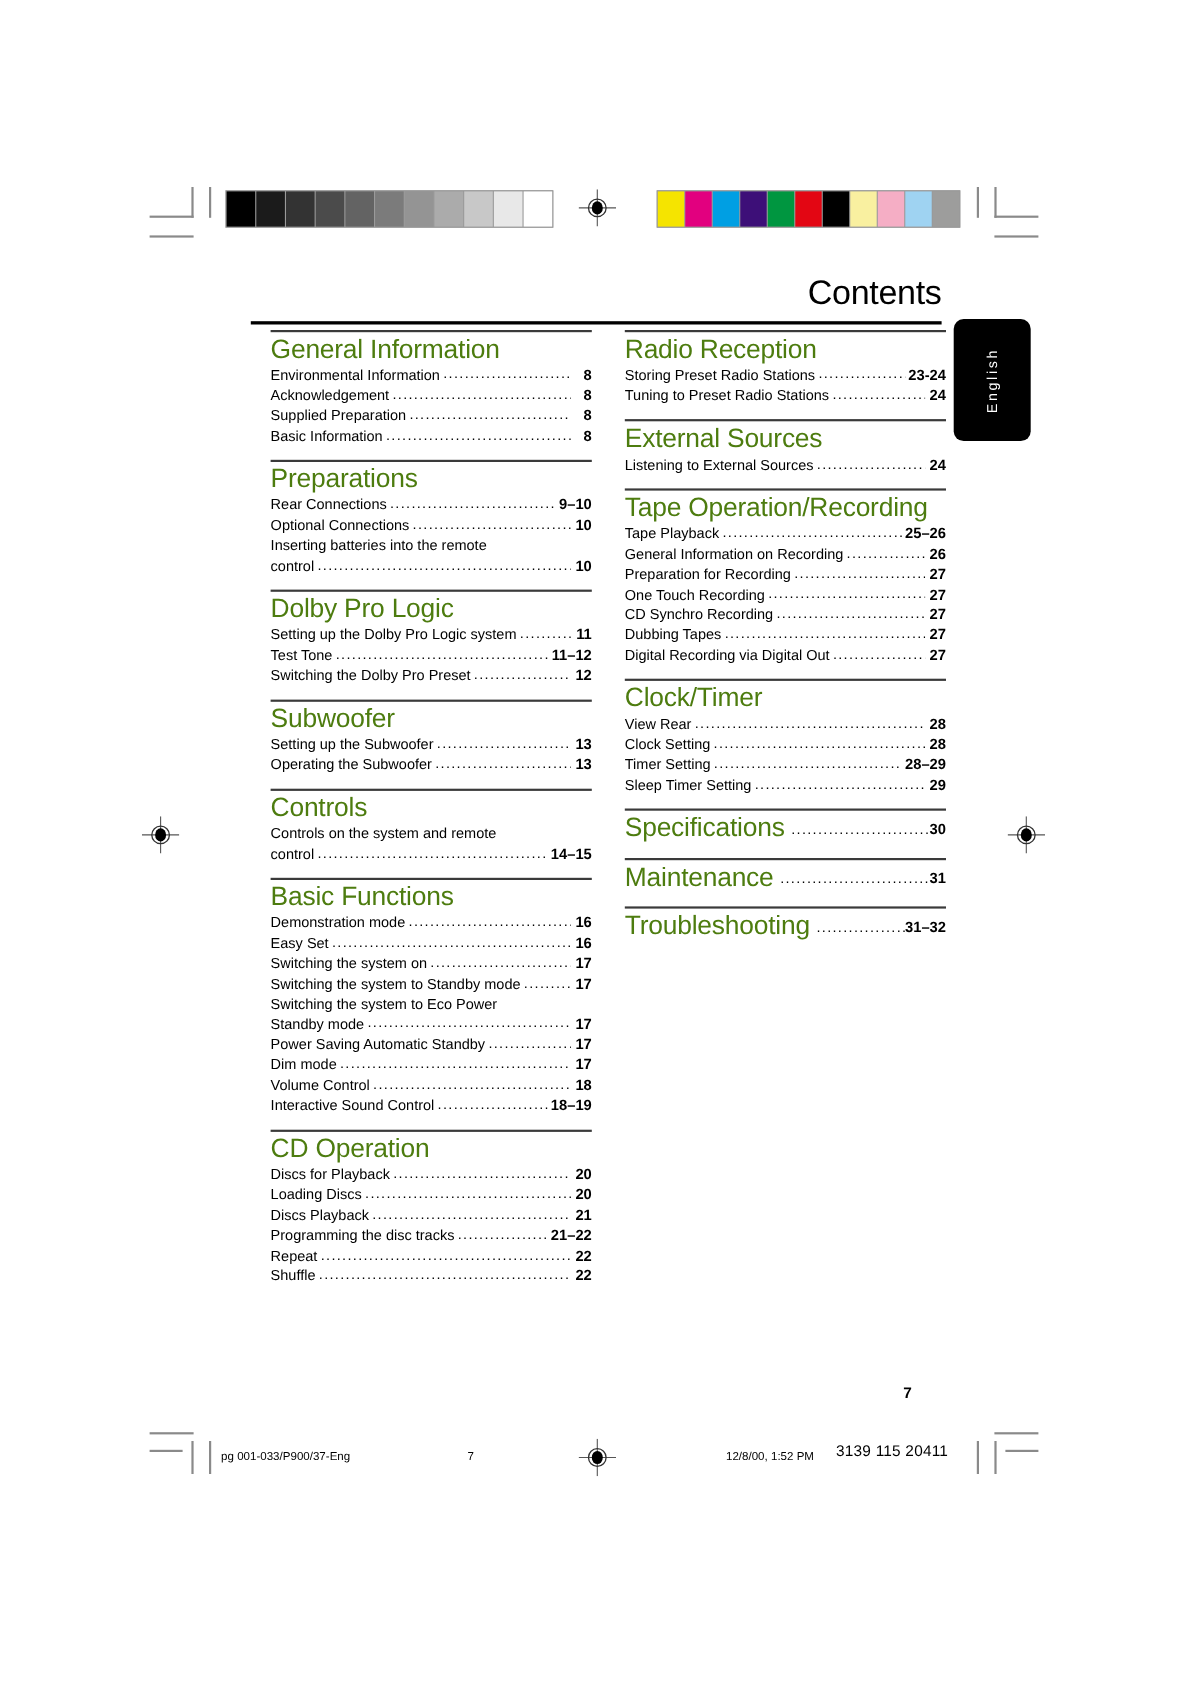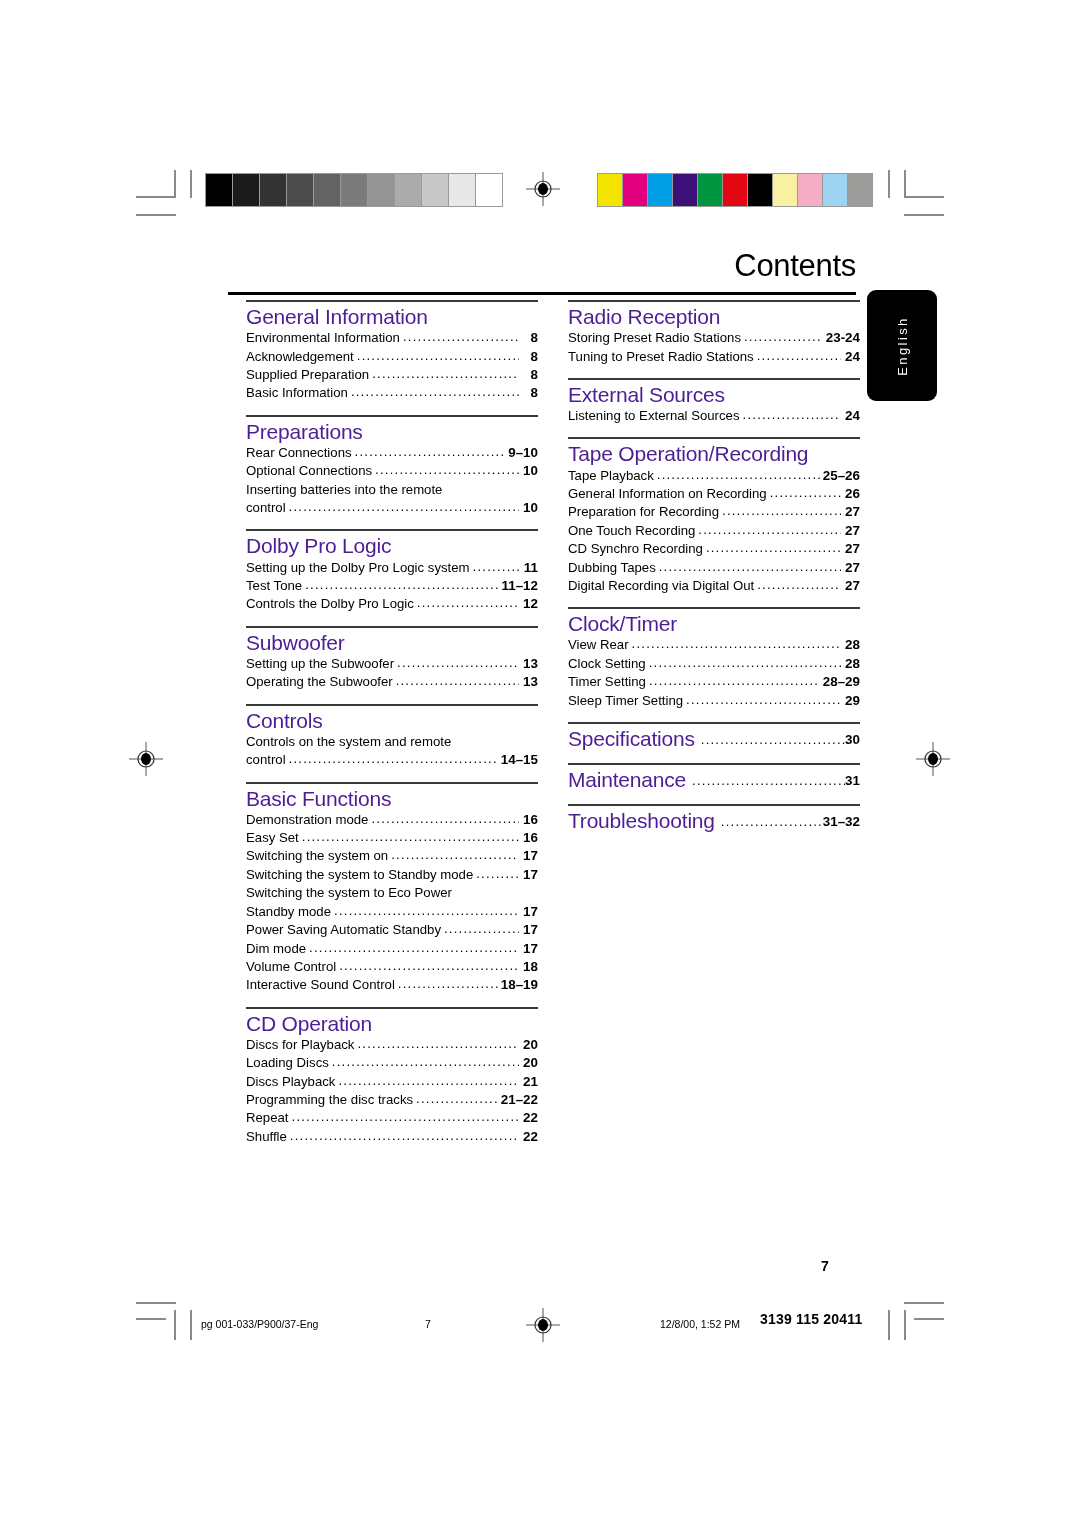--- a/index.html
+++ b/index.html
@@ -73,24 +73,24 @@
   #col-right { left: 568px; }
 
   .toc-section { margin-bottom: 12px; }
   .toc-section .sec-rule {
     height: 2px;
     background: #3a3a3a;
     margin-bottom: 3px;
   }
   .toc-section h2 {
     margin: 0 0 1px 0;
-    font-size: 21px;
+    font-size: 24px;
     font-weight: normal;
     letter-spacing: -0.2px;
-    color: #4c1d95;
+    color: #4d7c0f;
     line-height: 1.1;
   }
 
   .toc-entry {
     display: flex;
     align-items: flex-start;
     font-size: 13.2px;
     line-height: 18.4px;
     color: #000;
     white-space: nowrap;
@@ -174,21 +174,21 @@
   
   .footer-text {
     position: absolute;
     font-size: 10.5px;
     color: #000;
     white-space: nowrap;
   }
   #footer-file  { left: 201px; top: 1318px; }
   #footer-page  { left: 425px; top: 1318px; }
   #footer-date  { left: 660px; top: 1318px; }
-  #footer-code  { left: 760px; top: 1311px; font-size: 14px; font-weight: bold; letter-spacing: 0.2px; }
+  #footer-code  { left: 760px; top: 1311px; font-size: 14px; font-weight: normal; letter-spacing: 0.2px; }
 </style>
 </head>
 <body>
 
 <div class="crop-mark crop-h" style="left:136px; top:196px; width:40px;"></div>
 <div class="crop-mark crop-v" style="left:174px; top:170px; height:28px;"></div>
 <div class="crop-mark crop-h" style="left:136px; top:214px; width:40px;"></div>
 <div class="crop-mark crop-v" style="left:190px; top:170px; height:28px;"></div>
 
 <div class="crop-mark crop-h" style="left:904px; top:196px; width:40px;"></div>
@@ -325,21 +325,21 @@
         <span class="etitle">Setting up the Dolby Pro Logic system</span>
         <span class="dots">........................................................................................................................</span>
         <span class="pg">11</span>
       </div>
       <div class="toc-entry">
         <span class="etitle">Test Tone</span>
         <span class="dots">........................................................................................................................</span>
         <span class="pg">11–12</span>
       </div>
       <div class="toc-entry">
-        <span class="etitle">Controls the Dolby Pro Logic</span>
+        <span class="etitle">Switching the Dolby Pro Preset</span>
         <span class="dots">........................................................................................................................</span>
         <span class="pg">12</span>
       </div>
     </div>
     <div class="toc-section">
       <div class="sec-rule"></div>
       <h2>Subwoofer</h2>
       <div class="toc-entry">
         <span class="etitle">Setting up the Subwoofer</span>
         <span class="dots">........................................................................................................................</span>

